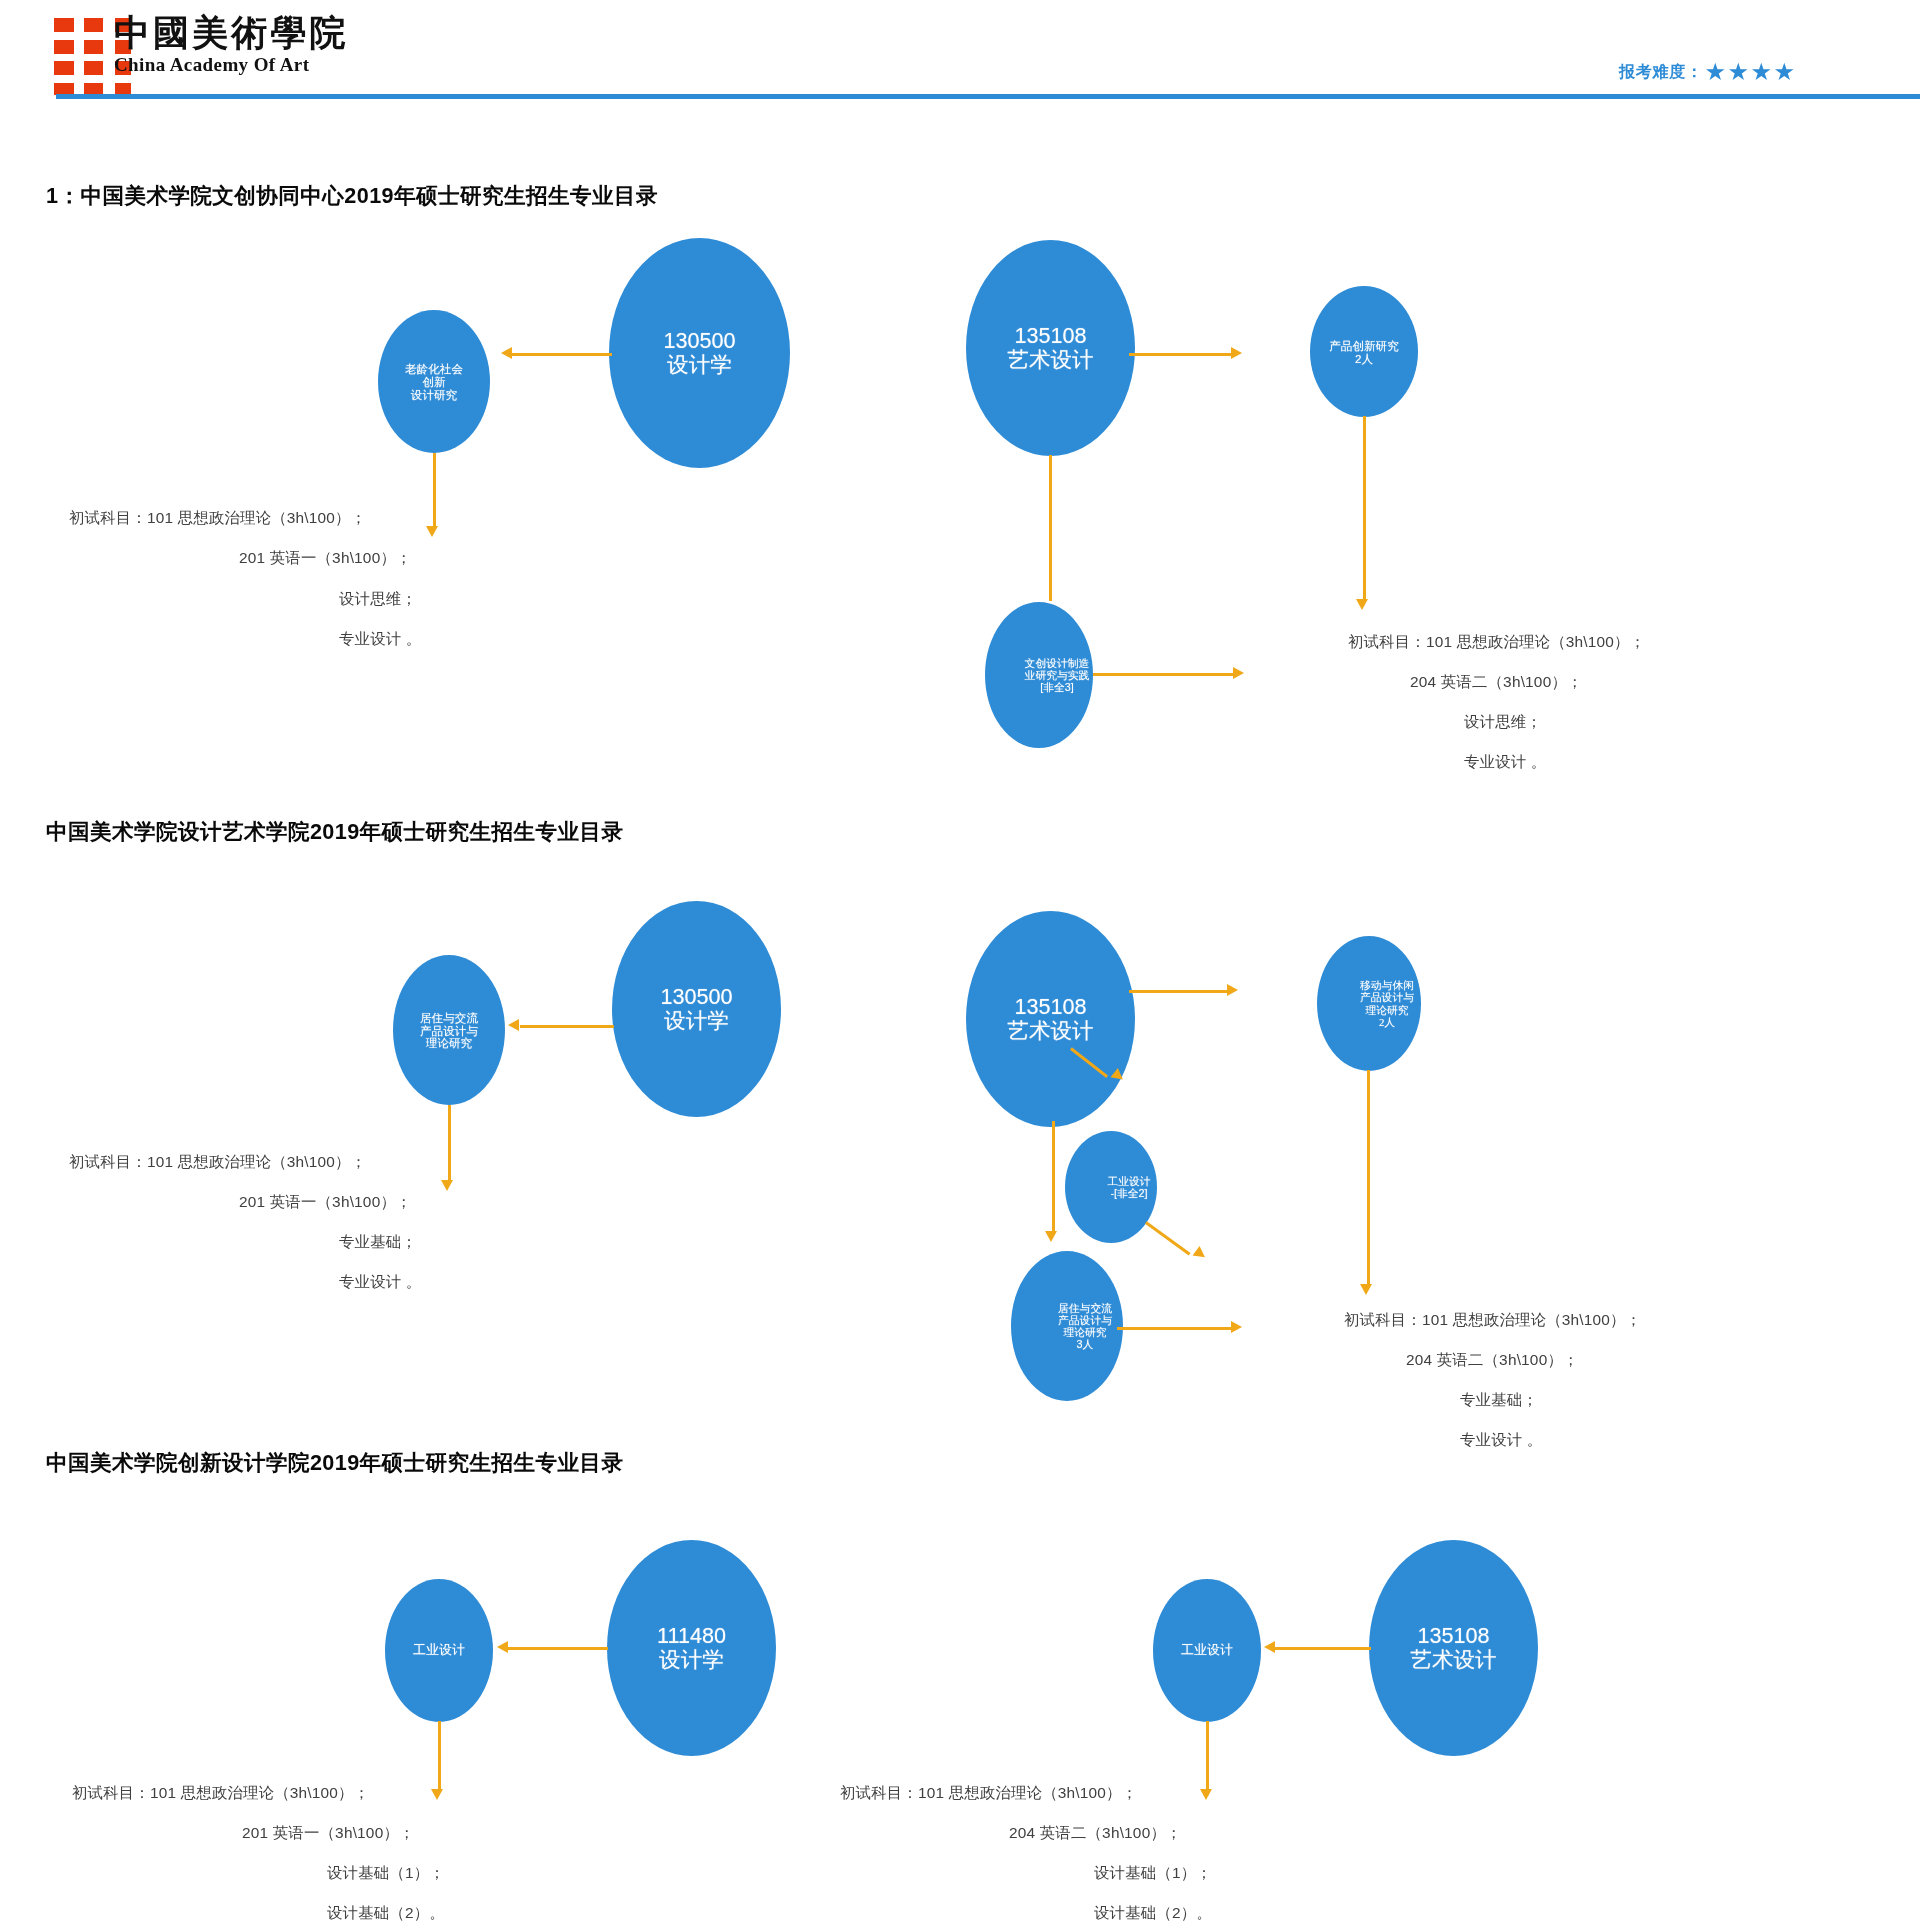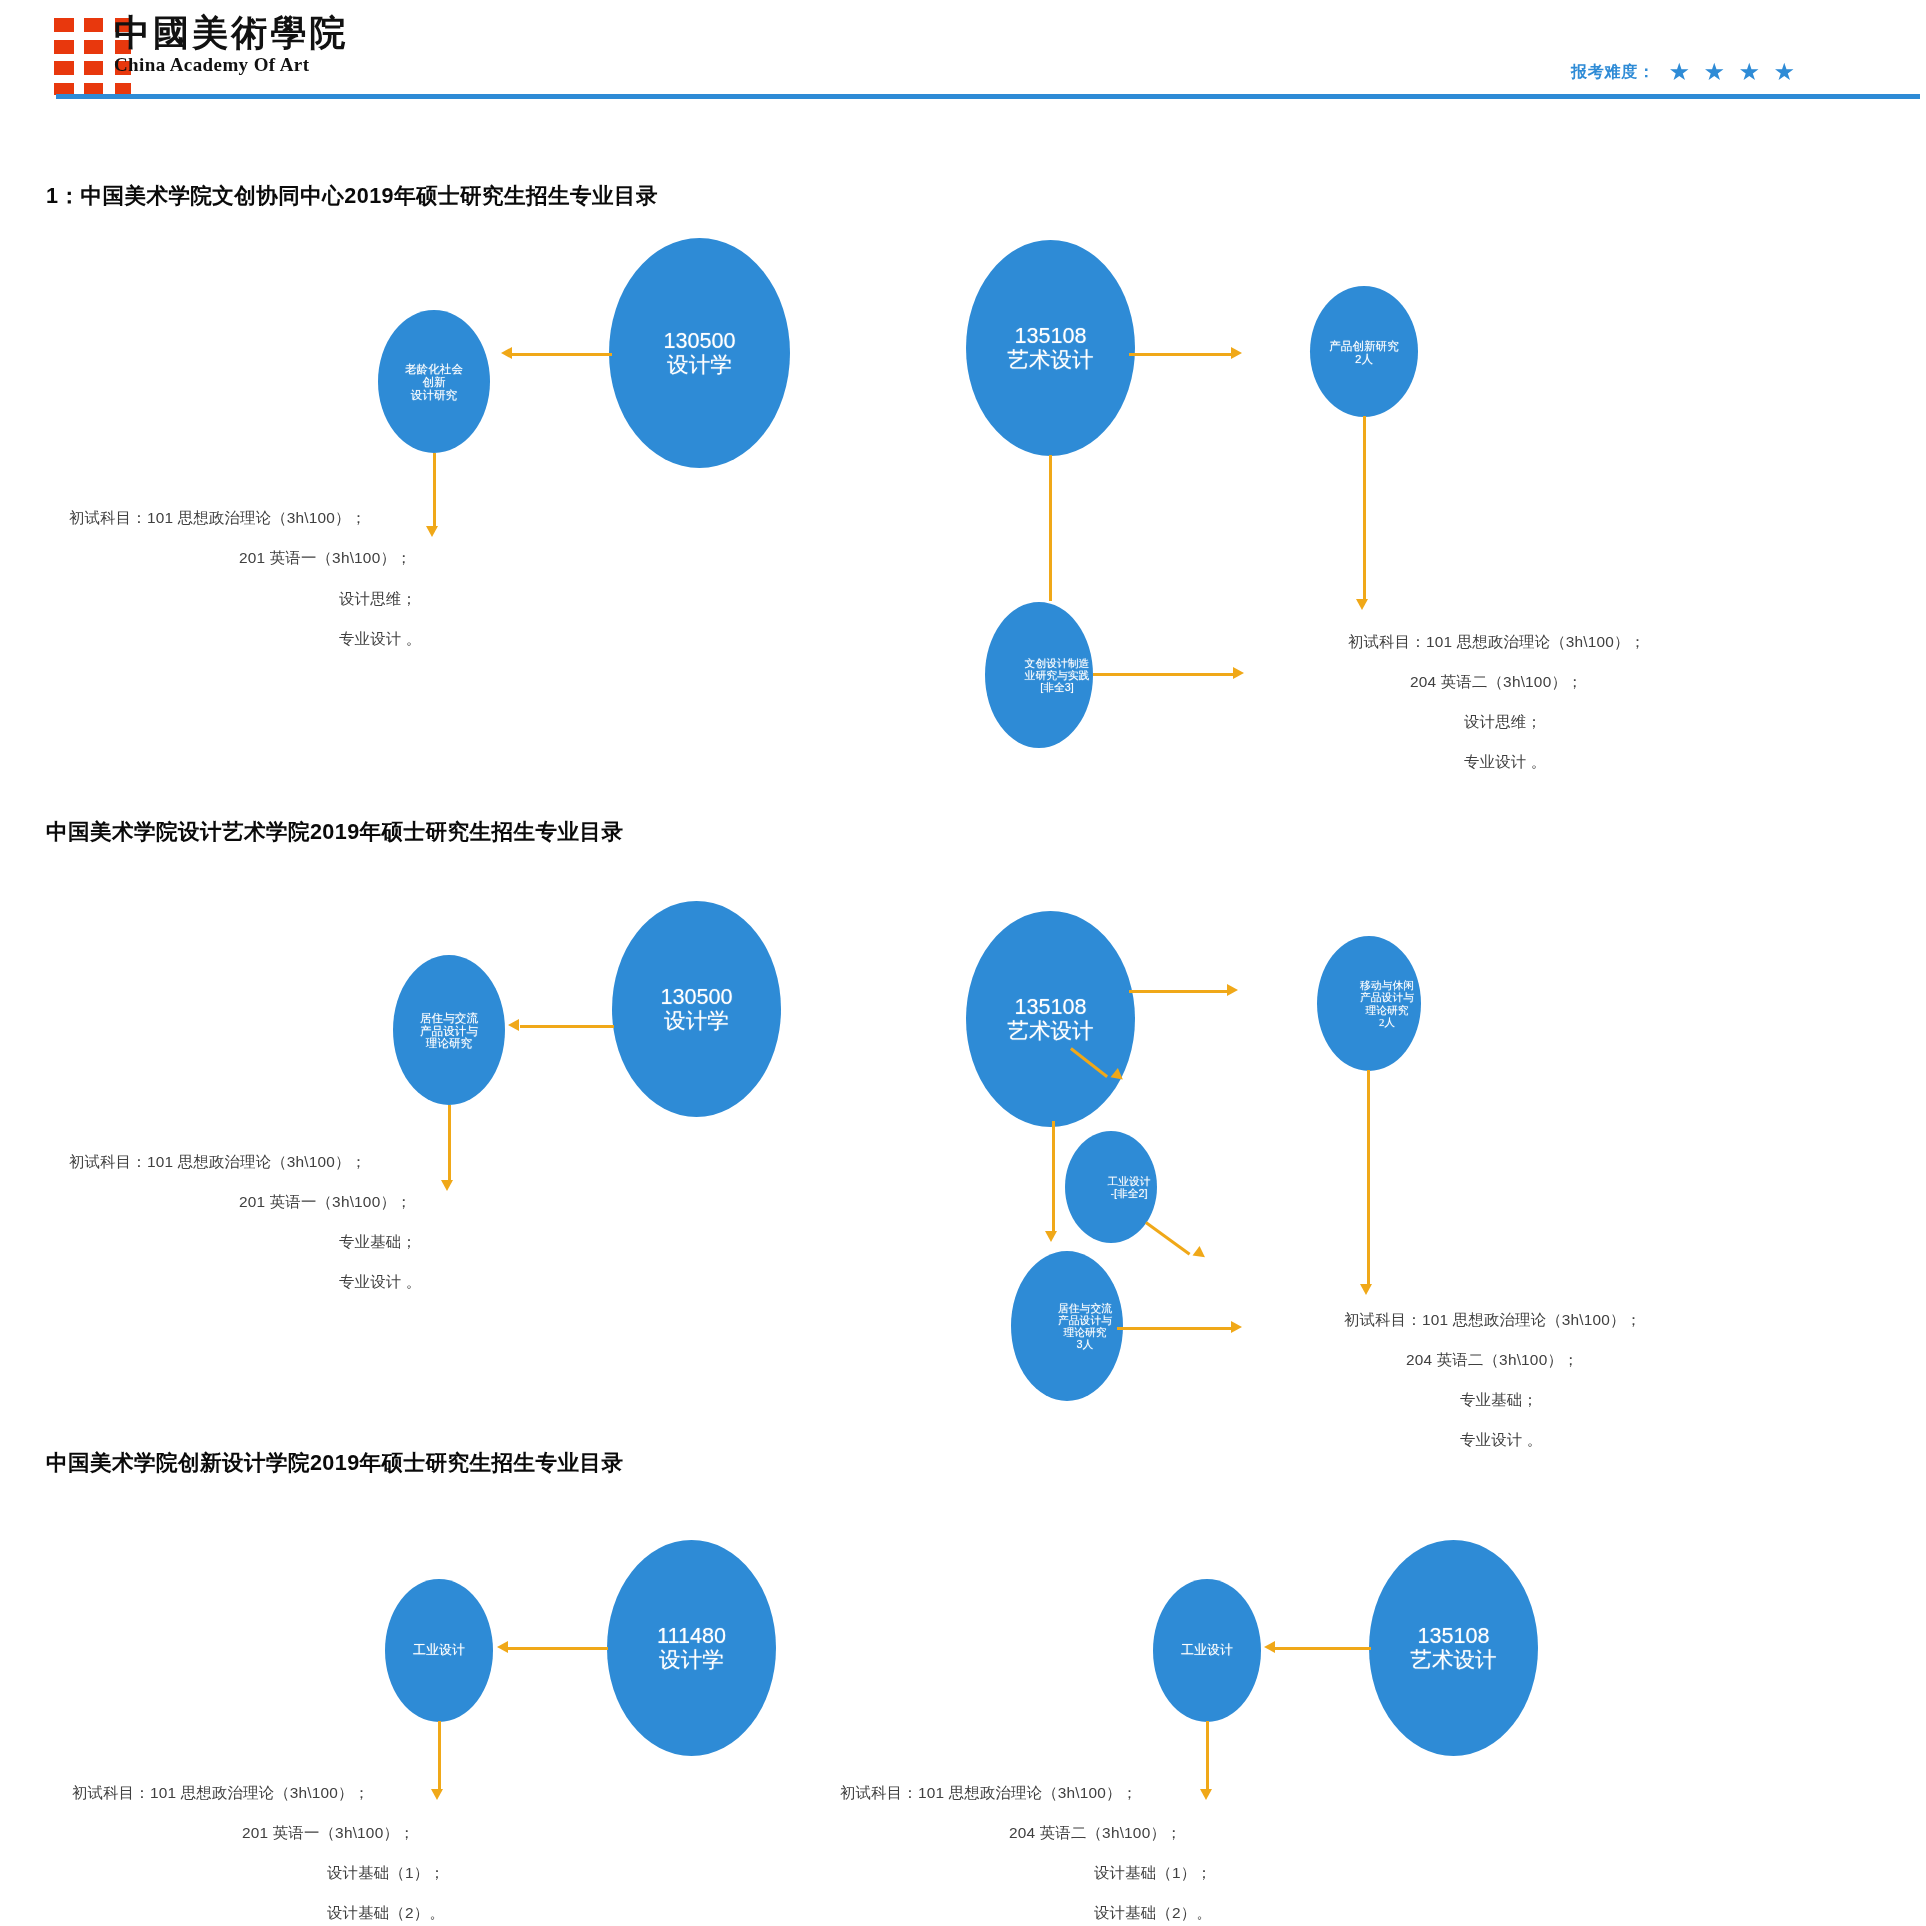--- a/index.html
+++ b/index.html
@@ -19,21 +19,21 @@
   #logo-mark i.b4{top:68px;width:77px;height:12.3px;}
   #logo-mark i.v1{left:49px;top:3.1px;width:11.6px;height:77px;background:#ffffff;}
   #logo-mark i.v2{left:20px;top:3.1px;width:10px;height:77px;background:#ffffff;}
   #logo-cn{position:absolute;left:114px;top:9.2px;font-size:36px;font-weight:bold;
     letter-spacing:3.1px;font-family:Liberation Serif, serif;color:#111;white-space:nowrap;}
   #logo-en{position:absolute;left:114px;top:54px;font-size:19px;font-weight:bold;
     font-family:"Liberation Serif","DejaVu Serif",serif;color:#111;
     letter-spacing:0.4px;white-space:nowrap;}
   #header-rule{position:absolute;left:56px;top:94px;width:1864px;height:4.6px;background:#2E8BD6;}
 
-  #difficulty{position:absolute;right:181px;top:60px;display:flex;align-items:center;gap:12px;}
+  #difficulty{position:absolute;right:181px;top:60px;display:flex;align-items:center;gap:0;}
   #difficulty .dlabel{font-size:16px;color:#2E8BD6;font-weight:bold;white-space:nowrap;letter-spacing:0.8px;}
   #difficulty .star{font-size:24px;color:#2E8BD6;line-height:1;margin-left:1.5px;}
 
   
   .sec-title{font-size:21.6px;font-weight:bold;color:#0a0a0a;white-space:nowrap;letter-spacing:0.4px;}
   .body-line{font-size:15.4px;color:#404040;white-space:nowrap;letter-spacing:0.2px;}
 
   
   .node{position:absolute;background:#2E8BD6;border-radius:50%;
         display:flex;align-items:center;justify-content:center;text-align:center;

